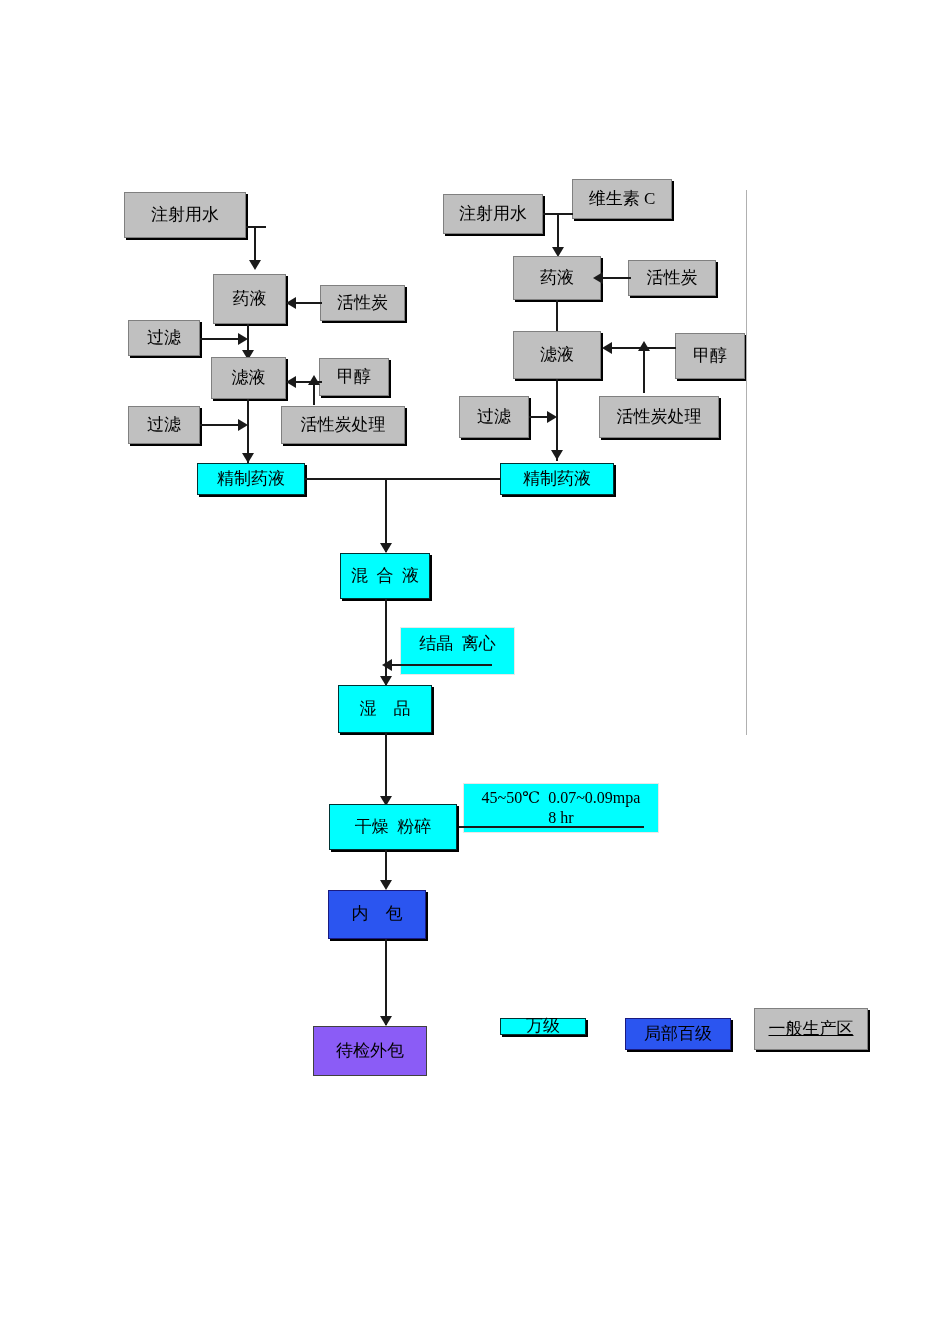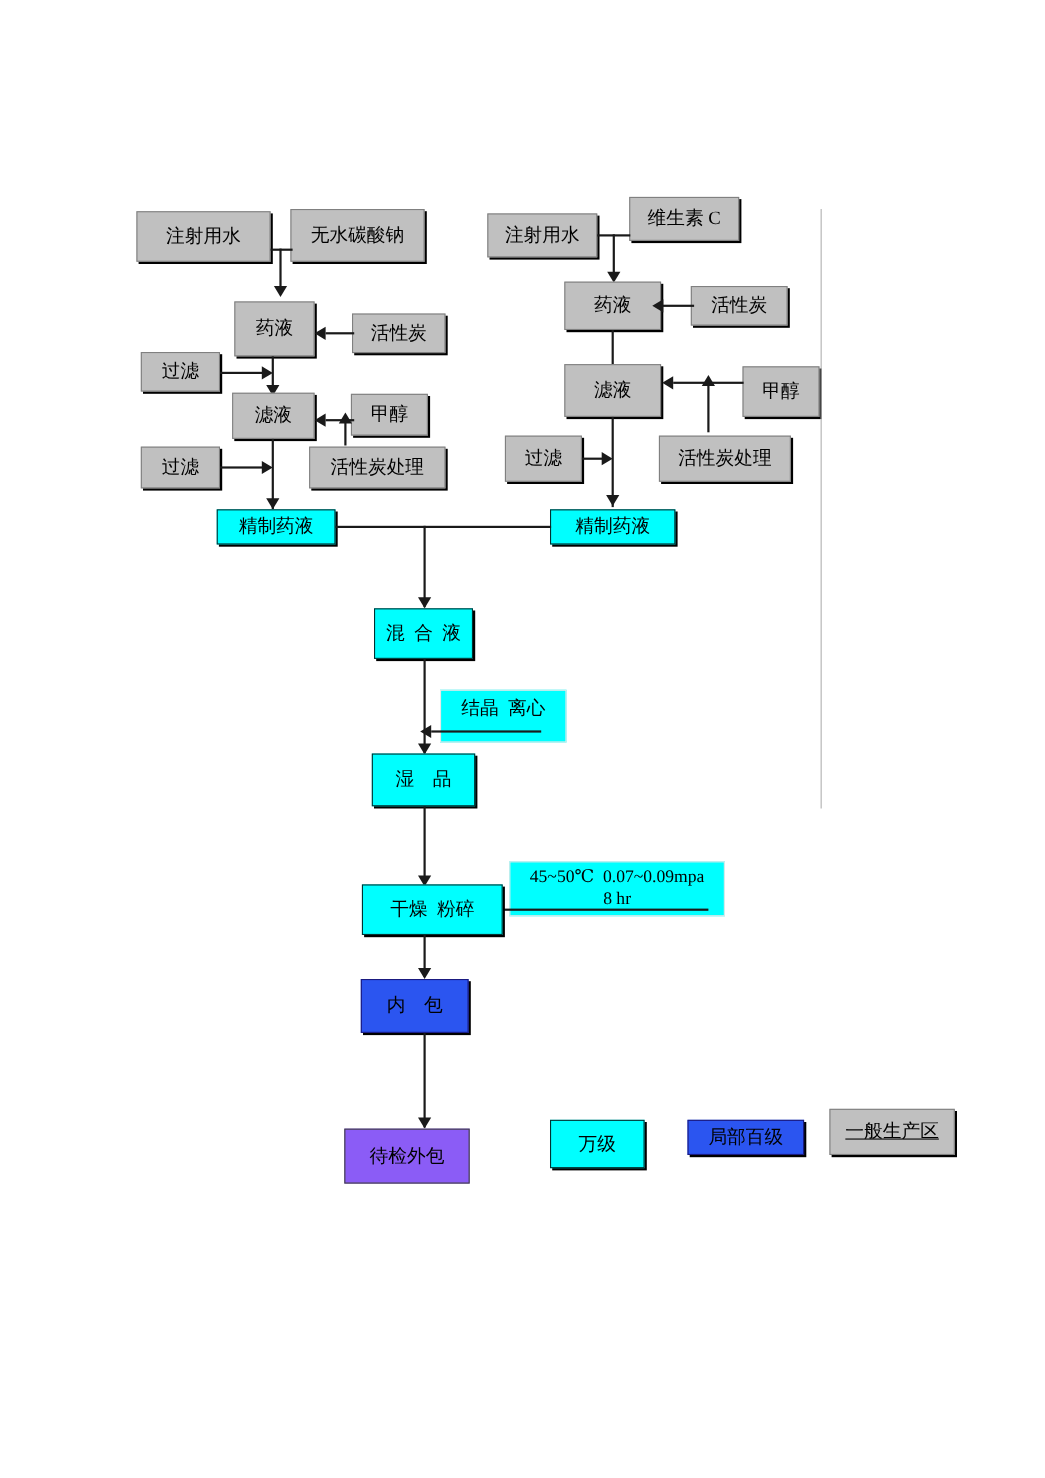--- a/index.html
+++ b/index.html
@@ -118,23 +118,20 @@
 </style>
 </head>
 <body>
 
 <div id="page">
 
   <div class="box gray" style="left:124px; top:192px; width:122px; height:46px;">
     <span>注射用水</span>
   </div>
 
-  <div class="box gray" style="left:264px; top:190px; width:122px; height:48px;">
-    <span>无水碳酸钠</span>
-  </div>
 
   <div class="hline" style="left:246px; top:226px; width:20px;"></div>
   <div class="vline" style="left:254px; top:226px; height:38px;"></div>
   <div class="arrow-down" style="left:249px; top:260px;"></div>
 
   <div class="box gray" style="left:213px; top:274px; width:73px; height:50px;">
     <span>药液</span>
   </div>
 
   <div class="box gray" style="left:320px; top:285px; width:85px; height:36px;">
@@ -286,21 +283,21 @@
     <span>内    包</span>
   </div>
 
   <div class="vline" style="left:385px; top:939px; height:86px;"></div>
   <div class="arrow-down" style="left:380px; top:1016px;"></div>
 
   <div class="box white" style="left:313px; top:1026px; width:114px; height:50px;">
     <span>待检外包</span>
   </div>
 
-  <div class="box cyan" style="left:500px; top:1018px; width:86px; height:44px;">
+  <div class="box cyan" style="left:500px; top:1018px; width:86px; height:17px;">
     <span>万级</span>
   </div>
 
   <div class="box blue" style="left:625px; top:1018px; width:106px; height:32px;">
     <span>局部百级</span>
   </div>
 
   <div class="box gray" style="left:754px; top:1008px; width:114px; height:42px;text-decoration:underline;">
     <span>一般生产区</span>
   </div>

